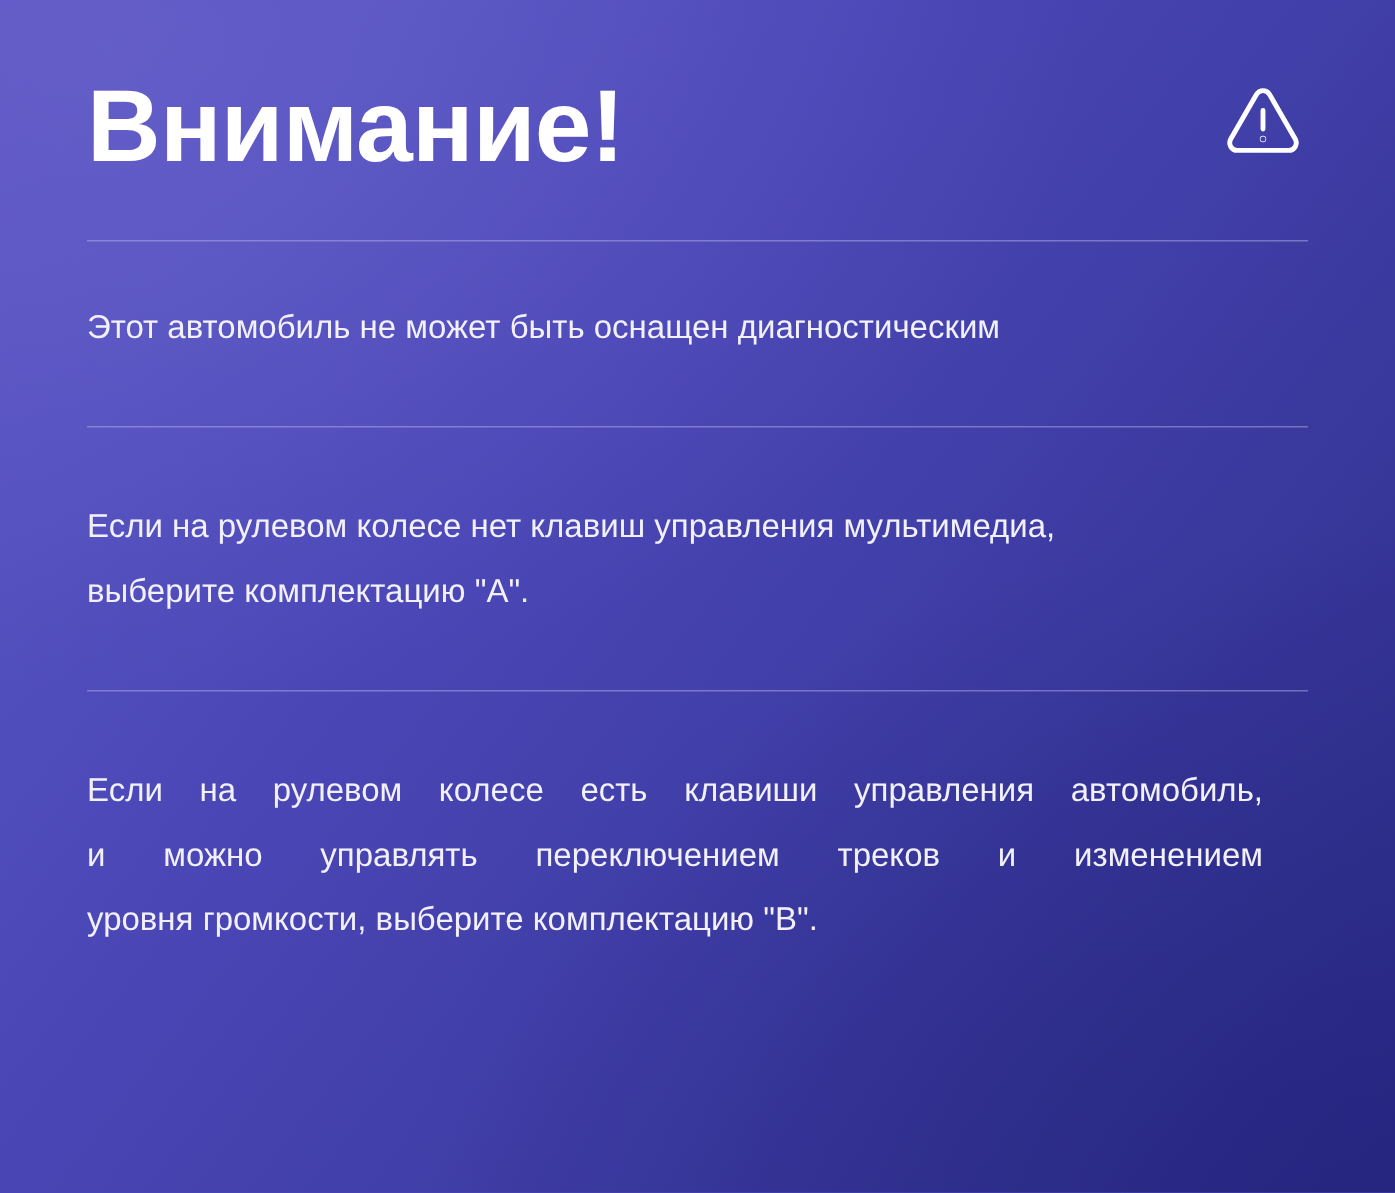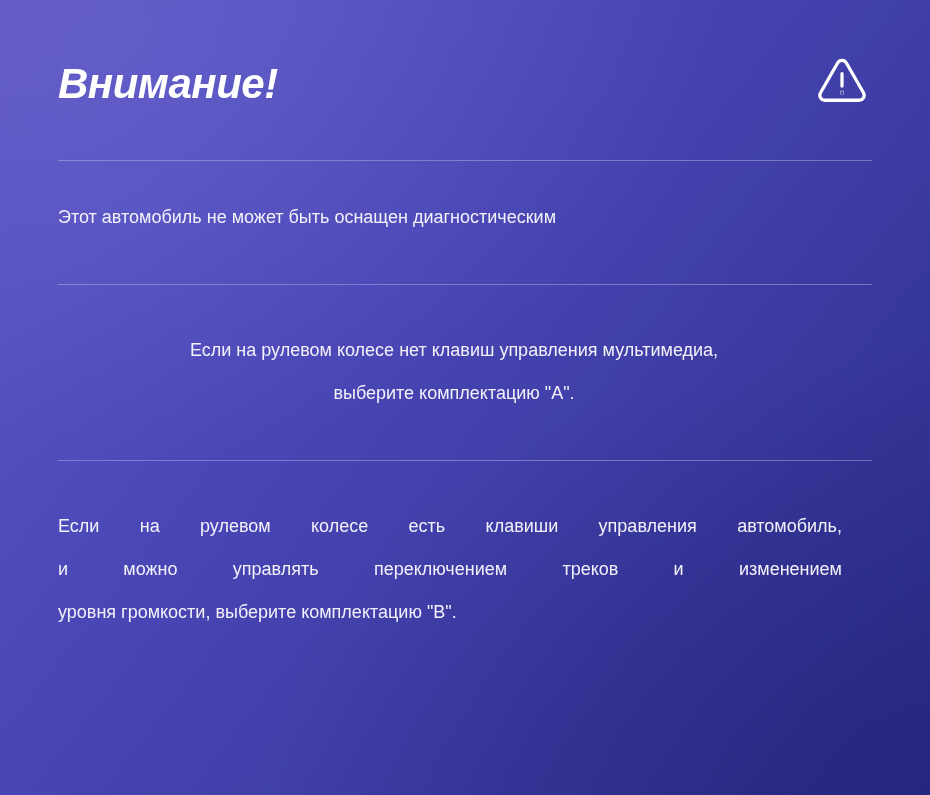--- a/index.html
+++ b/index.html
@@ -53,27 +53,26 @@
   .notice-header {
     position: relative;
     height: 160px;
     display: flex;
     align-items: center;
   }
 
   .notice-title {
     margin: 0;
     color: #ffffff;
-    font-size: 42px;
+    font-size: 68px;
     font-weight: bold;
     letter-spacing: -0.5px;
     line-height: 1;
     white-space: nowrap;
     transform: translateY(4px);
-    font-style: italic;
   }
 
   .warning-icon {
     position: absolute;
     right: 3px;
     top: 50%;
     transform: translateY(-50%);
     width: 54px;
     height: 54px;
     display: block;
@@ -89,37 +88,36 @@
   .divider {
     height: 1px;
     background: rgba(190, 188, 235, 0.45);
     border: 0;
     margin: 0;
   }
 
   
   .notice-body {
     color: #f2f1fb;
-    font-size: 18px;
+    font-size: 22px;
     line-height: 43px;
     font-weight: normal;
   }
 
   .notice-block {
     margin: 0;
     padding: 0;
   }
 
   .block-obd {
     padding: 35px 12px 45px 0;
   }
 
   .block-trim-a {
     padding: 44px 22px 45px 0;
-    text-align: center;
   }
 
   .block-trim-b {
     padding: 44px 30px 40px 0;
     text-align: justify;
   }
 
   .block-trim-b > .line-last {
     text-align: left;
   }

